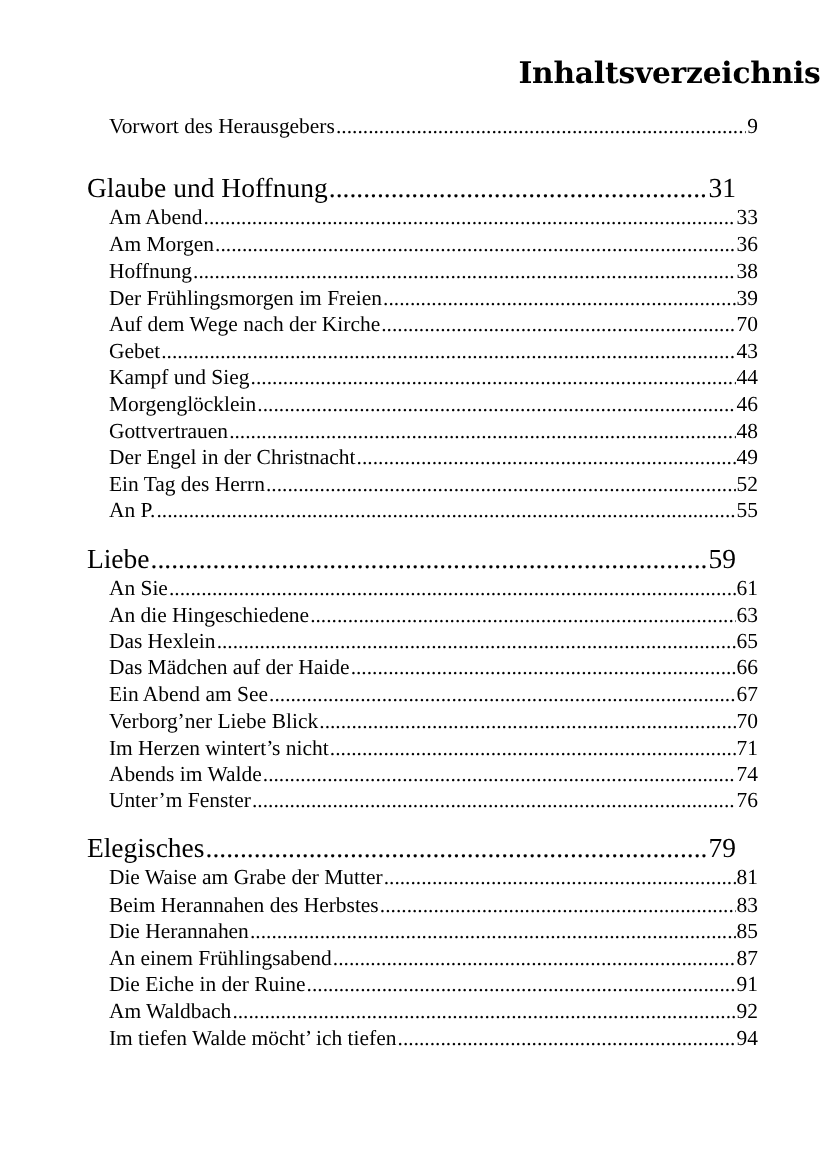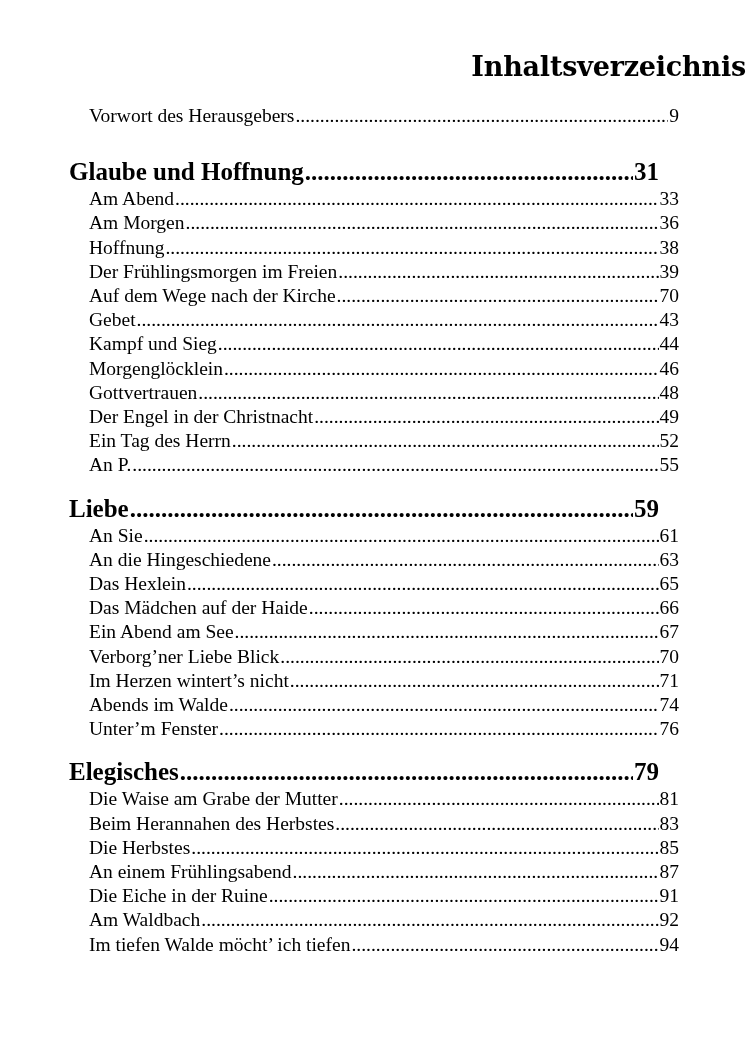--- a/index.html
+++ b/index.html
@@ -31,21 +31,21 @@
     font-size: 27px;
     font-weight: bold;
     letter-spacing: -0.2px;
     font-family: "DejaVu Serif", "Liberation Serif", serif;
     line-height: 30px;
   }
 
   .toc-body {
     position: absolute;
     top: 104px;
-    left: 69px;
+    left: 79px;
     width: 590px;
   }
 
   .entry {
     display: flex;
     align-items: baseline;
     width: 100%;
     white-space: nowrap;
   }
 
@@ -75,21 +75,20 @@
   }
   .entry.sub .leader::before {
     content: "............................................................................................................................";
   }
 
   
   .entry.section {
     font-size: 25px;
     line-height: 30px;
     margin-left: 0;
-    font-weight: bold;
   }
   .entry.section .leader::before {
     content: "...........................................................................................................";
   }
 
   .group { margin-top: 0; }
   .group + .group { margin-top: 16px; }
   .group.front + .group { margin-top: 29px; }
 </style>
 </head>
@@ -236,21 +235,21 @@
           <span class="label">Die Waise am Grabe der Mutter</span>
           <span class="leader"></span>
           <span class="page-no">81</span>
         </div>
         <div class="entry sub">
           <span class="label">Beim Herannahen des Herbstes</span>
           <span class="leader"></span>
           <span class="page-no">83</span>
         </div>
         <div class="entry sub">
-          <span class="label">Die Herbstes</span>
+          <span class="label">Die Herannahen</span>
           <span class="leader"></span>
           <span class="page-no">85</span>
         </div>
         <div class="entry sub">
           <span class="label">An einem Frühlingsabend</span>
           <span class="leader"></span>
           <span class="page-no">87</span>
         </div>
         <div class="entry sub">
           <span class="label">Die Eiche in der Ruine</span>

